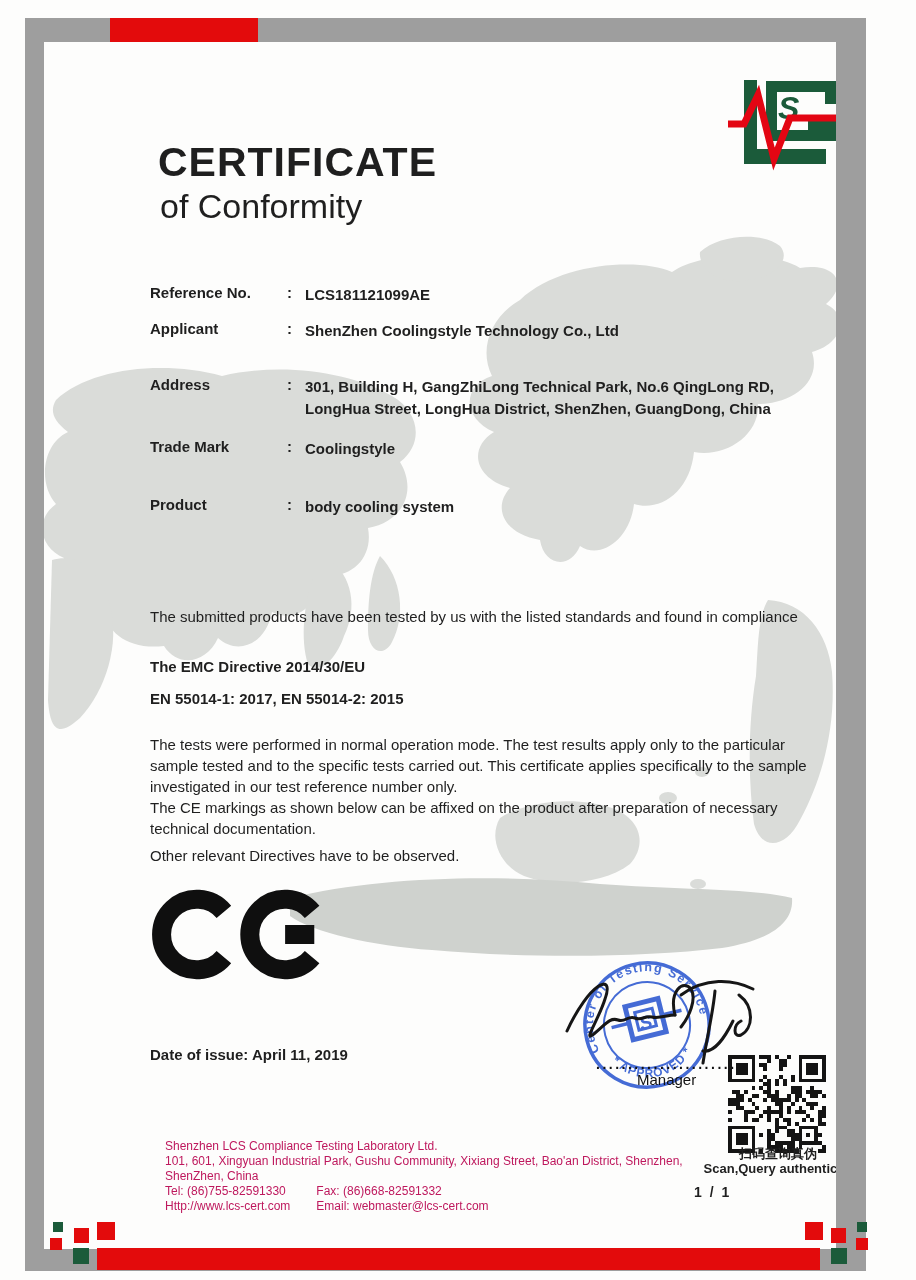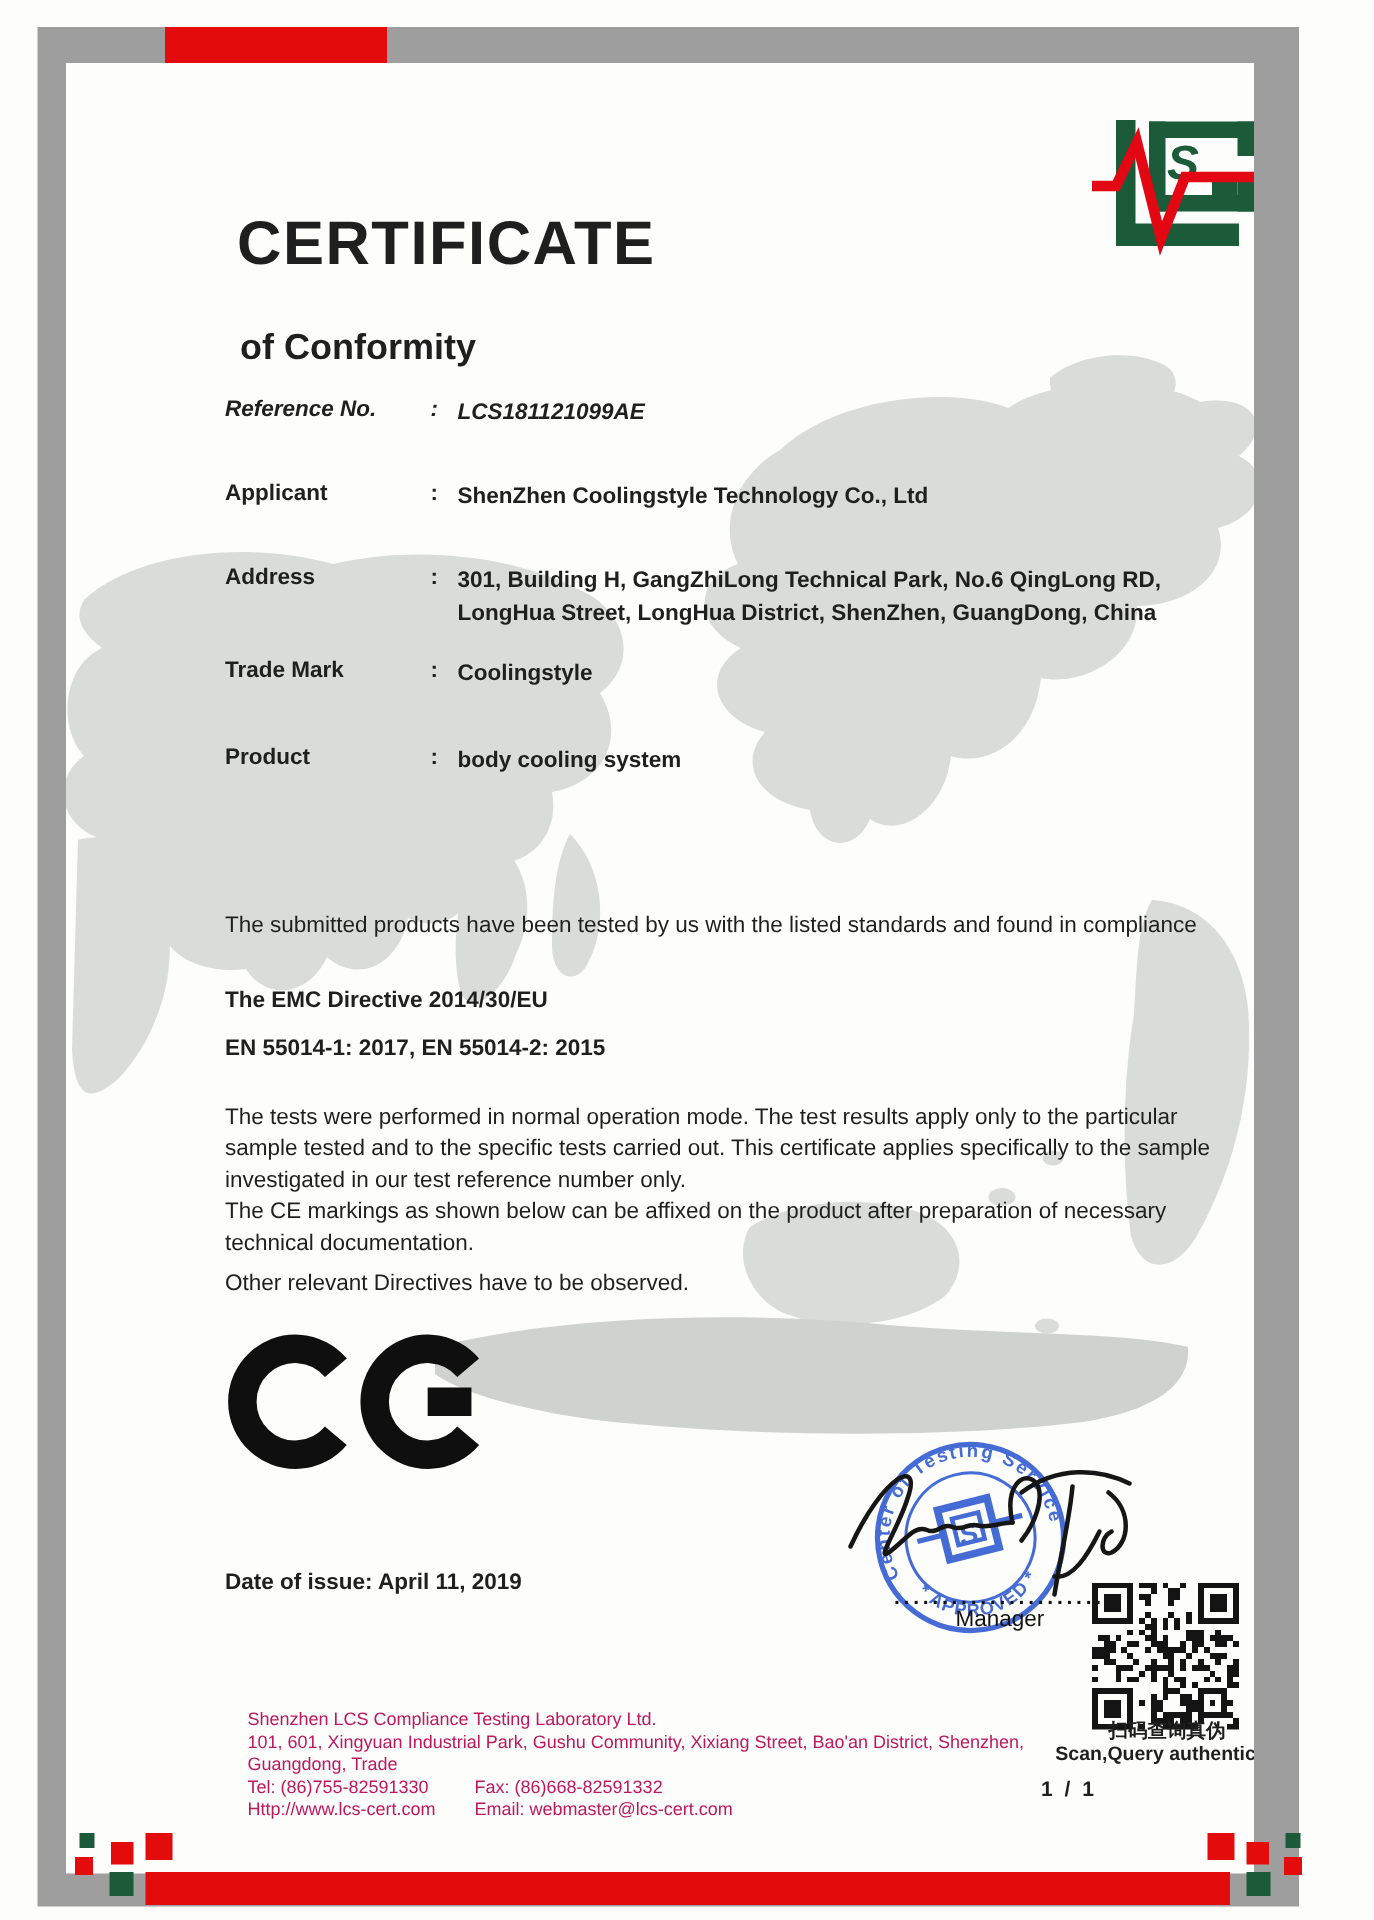--- a/index.html
+++ b/index.html
@@ -9,21 +9,21 @@
   
   .map{position:absolute;left:0;top:0;z-index:0;}
   
   .frame{position:absolute;left:25px;top:18px;width:841px;height:1253px;box-sizing:border-box;
          border-style:solid;border-color:#9e9e9e;border-width:24px 30px 22px 19px;z-index:3;
          pointer-events:none;}
   .accent{position:absolute;z-index:4;}
   
   .txt{z-index:2;}
   .title{font-size:41px;font-weight:bold;letter-spacing:1px;line-height:1;}
-  .subtitle{font-size:24px;font-weight:bold;line-height:1;margin-top:31px;}
+  .subtitle{font-size:34px;font-weight:normal;line-height:1;}
   .row{position:absolute;left:150px;font-size:15px;font-weight:bold;z-index:2;}
   .row .lbl{display:inline-block;width:137px;}
   .row .col{display:inline-block;width:18px;}
   .row .val{display:inline-block;vertical-align:top;max-width:515px;line-height:22px;}
   .body-line{font-size:15px;line-height:21px;}
   .b{font-weight:bold;}
   .footer-line{font-size:12px;line-height:15px;color:#be185d;}
   .footer-line .c1{display:inline-block;width:148px;}
   .qr-cap{width:170px;text-align:center;font-size:13px;line-height:15px;}
   .pageno{font-size:14px;font-weight:bold;letter-spacing:2px;}
@@ -88,21 +88,21 @@
       <rect x="99" y="43" width="11" height="22"></rect>
       <rect x="82" y="43" width="17" height="11"></rect>
     </g>
     <text x="52" y="43" font-family="DejaVu Serif, serif" font-weight="bold" font-style="italic" font-size="32" fill="#1b5b3a">S</text>
     <polyline points="2,48 18,48 32,19 48,83 64,42 110,42" fill="none" stroke="#e30613" stroke-width="7"></polyline>
   </svg>
 
   <div class="abs txt title" style="left:158px;top:142px;">CERTIFICATE</div>
   <div class="abs txt subtitle" style="left:160px;top:189px;">of Conformity</div>
 
-  <div class="row" style="top:264px;font-style:italic;">
+  <div class="row" style="top:284px;">
     <span class="lbl">Reference No.</span><span class="col">:</span><span class="val">LCS181121099AE</span>
   </div>
   <div class="row" style="top:320px;">
     <span class="lbl">Applicant</span><span class="col">:</span><span class="val">ShenZhen Coolingstyle Technology Co., Ltd</span>
   </div>
   <div class="row" style="top:376px;">
     <span class="lbl">Address</span><span class="col">:</span><span class="val"><span>301, Building H, GangZhiLong Technical Park, No.6 QingLong RD,</span><br><span>LongHua Street, LongHua District, ShenZhen, GuangDong, China</span></span>
   </div>
   <div class="row" style="top:438px;">
     <span class="lbl">Trade Mark</span><span class="col">:</span><span class="val">Coolingstyle</span>
@@ -168,21 +168,21 @@
 
   <svg class="abs txt" id="qr-svg" style="left:728px;top:1055px;" width="98" height="98" viewBox="0 0 25 25" shape-rendering="crispEdges">
       <path d="M0 0h1v1h-1zM1 0h1v1h-1zM2 0h1v1h-1zM3 0h1v1h-1zM4 0h1v1h-1zM5 0h1v1h-1zM6 0h1v1h-1zM8 0h1v1h-1zM9 0h1v1h-1zM10 0h1v1h-1zM12 0h1v1h-1zM15 0h1v1h-1zM18 0h1v1h-1zM19 0h1v1h-1zM20 0h1v1h-1zM21 0h1v1h-1zM22 0h1v1h-1zM23 0h1v1h-1zM24 0h1v1h-1zM0 1h1v1h-1zM6 1h1v1h-1zM10 1h1v1h-1zM13 1h1v1h-1zM14 1h1v1h-1zM18 1h1v1h-1zM24 1h1v1h-1zM0 2h1v1h-1zM2 2h1v1h-1zM3 2h1v1h-1zM4 2h1v1h-1zM6 2h1v1h-1zM8 2h1v1h-1zM9 2h1v1h-1zM13 2h1v1h-1zM14 2h1v1h-1zM18 2h1v1h-1zM20 2h1v1h-1zM21 2h1v1h-1zM22 2h1v1h-1zM24 2h1v1h-1zM0 3h1v1h-1zM2 3h1v1h-1zM3 3h1v1h-1zM4 3h1v1h-1zM6 3h1v1h-1zM9 3h1v1h-1zM13 3h1v1h-1zM18 3h1v1h-1zM20 3h1v1h-1zM21 3h1v1h-1zM22 3h1v1h-1zM24 3h1v1h-1zM0 4h1v1h-1zM2 4h1v1h-1zM3 4h1v1h-1zM4 4h1v1h-1zM6 4h1v1h-1zM18 4h1v1h-1zM20 4h1v1h-1zM21 4h1v1h-1zM22 4h1v1h-1zM24 4h1v1h-1zM0 5h1v1h-1zM6 5h1v1h-1zM9 5h1v1h-1zM13 5h1v1h-1zM16 5h1v1h-1zM18 5h1v1h-1zM24 5h1v1h-1zM0 6h1v1h-1zM1 6h1v1h-1zM2 6h1v1h-1zM3 6h1v1h-1zM4 6h1v1h-1zM5 6h1v1h-1zM6 6h1v1h-1zM8 6h1v1h-1zM10 6h1v1h-1zM12 6h1v1h-1zM14 6h1v1h-1zM16 6h1v1h-1zM18 6h1v1h-1zM19 6h1v1h-1zM20 6h1v1h-1zM21 6h1v1h-1zM22 6h1v1h-1zM23 6h1v1h-1zM24 6h1v1h-1zM9 7h1v1h-1zM10 7h1v1h-1zM12 7h1v1h-1zM14 7h1v1h-1zM6 8h1v1h-1zM8 8h1v1h-1zM10 8h1v1h-1zM16 8h1v1h-1zM17 8h1v1h-1zM18 8h1v1h-1zM21 8h1v1h-1zM1 9h1v1h-1zM2 9h1v1h-1zM4 9h1v1h-1zM9 9h1v1h-1zM10 9h1v1h-1zM12 9h1v1h-1zM16 9h1v1h-1zM17 9h1v1h-1zM18 9h1v1h-1zM20 9h1v1h-1zM21 9h1v1h-1zM22 9h1v1h-1zM23 9h1v1h-1zM2 10h1v1h-1zM3 10h1v1h-1zM6 10h1v1h-1zM7 10h1v1h-1zM10 10h1v1h-1zM11 10h1v1h-1zM12 10h1v1h-1zM15 10h1v1h-1zM17 10h1v1h-1zM18 10h1v1h-1zM21 10h1v1h-1zM22 10h1v1h-1zM24 10h1v1h-1zM0 11h1v1h-1zM1 11h1v1h-1zM2 11h1v1h-1zM3 11h1v1h-1zM5 11h1v1h-1zM9 11h1v1h-1zM11 11h1v1h-1zM12 11h1v1h-1zM13 11h1v1h-1zM14 11h1v1h-1zM15 11h1v1h-1zM17 11h1v1h-1zM19 11h1v1h-1zM0 12h1v1h-1zM1 12h1v1h-1zM2 12h1v1h-1zM6 12h1v1h-1zM12 12h1v1h-1zM13 12h1v1h-1zM16 12h1v1h-1zM20 12h1v1h-1zM21 12h1v1h-1zM22 12h1v1h-1zM2 13h1v1h-1zM3 13h1v1h-1zM7 13h1v1h-1zM10 13h1v1h-1zM13 13h1v1h-1zM15 13h1v1h-1zM18 13h1v1h-1zM21 13h1v1h-1zM24 13h1v1h-1zM0 14h1v1h-1zM4 14h1v1h-1zM5 14h1v1h-1zM6 14h1v1h-1zM9 14h1v1h-1zM10 14h1v1h-1zM11 14h1v1h-1zM12 14h1v1h-1zM13 14h1v1h-1zM15 14h1v1h-1zM17 14h1v1h-1zM18 14h1v1h-1zM19 14h1v1h-1zM23 14h1v1h-1zM24 14h1v1h-1zM4 15h1v1h-1zM8 15h1v1h-1zM10 15h1v1h-1zM13 15h1v1h-1zM20 15h1v1h-1zM23 15h1v1h-1zM24 15h1v1h-1zM0 16h1v1h-1zM4 16h1v1h-1zM6 16h1v1h-1zM7 16h1v1h-1zM10 16h1v1h-1zM12 16h1v1h-1zM14 16h1v1h-1zM15 16h1v1h-1zM19 16h1v1h-1zM21 16h1v1h-1zM23 16h1v1h-1zM12 17h1v1h-1zM15 17h1v1h-1zM17 17h1v1h-1zM23 17h1v1h-1zM24 17h1v1h-1zM0 18h1v1h-1zM1 18h1v1h-1zM2 18h1v1h-1zM3 18h1v1h-1zM4 18h1v1h-1zM5 18h1v1h-1zM6 18h1v1h-1zM12 18h1v1h-1zM13 18h1v1h-1zM14 18h1v1h-1zM18 18h1v1h-1zM19 18h1v1h-1zM20 18h1v1h-1zM21 18h1v1h-1zM22 18h1v1h-1zM0 19h1v1h-1zM6 19h1v1h-1zM10 19h1v1h-1zM12 19h1v1h-1zM15 19h1v1h-1zM16 19h1v1h-1zM18 19h1v1h-1zM22 19h1v1h-1zM0 20h1v1h-1zM2 20h1v1h-1zM3 20h1v1h-1zM4 20h1v1h-1zM6 20h1v1h-1zM8 20h1v1h-1zM10 20h1v1h-1zM11 20h1v1h-1zM15 20h1v1h-1zM16 20h1v1h-1zM17 20h1v1h-1zM18 20h1v1h-1zM20 20h1v1h-1zM22 20h1v1h-1zM23 20h1v1h-1zM0 21h1v1h-1zM2 21h1v1h-1zM3 21h1v1h-1zM4 21h1v1h-1zM6 21h1v1h-1zM10 21h1v1h-1zM11 21h1v1h-1zM16 21h1v1h-1zM17 21h1v1h-1zM18 21h1v1h-1zM22 21h1v1h-1zM0 22h1v1h-1zM2 22h1v1h-1zM3 22h1v1h-1zM4 22h1v1h-1zM6 22h1v1h-1zM10 22h1v1h-1zM12 22h1v1h-1zM13 22h1v1h-1zM14 22h1v1h-1zM15 22h1v1h-1zM16 22h1v1h-1zM18 22h1v1h-1zM19 22h1v1h-1zM20 22h1v1h-1zM21 22h1v1h-1zM22 22h1v1h-1zM23 22h1v1h-1zM0 23h1v1h-1zM6 23h1v1h-1zM10 23h1v1h-1zM11 23h1v1h-1zM12 23h1v1h-1zM13 23h1v1h-1zM15 23h1v1h-1zM16 23h1v1h-1zM18 23h1v1h-1zM24 23h1v1h-1zM0 24h1v1h-1zM1 24h1v1h-1zM2 24h1v1h-1zM3 24h1v1h-1zM4 24h1v1h-1zM5 24h1v1h-1zM6 24h1v1h-1zM8 24h1v1h-1zM12 24h1v1h-1zM13 24h1v1h-1zM14 24h1v1h-1zM15 24h1v1h-1zM16 24h1v1h-1zM17 24h1v1h-1zM23 24h1v1h-1zM24 24h1v1h-1z" fill="#141414"></path>
     </svg>
   <div class="abs txt qr-cap b" style="left:693px;top:1146px;">扫码查询真伪</div>
   <div class="abs txt qr-cap b" style="left:693px;top:1161px;">Scan,Query authenticity</div>
 
   <div class="abs txt" style="left:165px;top:1139px;">
     <div class="footer-line">Shenzhen LCS Compliance Testing Laboratory Ltd.</div>
     <div class="footer-line">101, 601, Xingyuan Industrial Park, Gushu Community, Xixiang Street, Bao'an District, Shenzhen,</div>
-    <div class="footer-line">Guangdong, Trade</div>
+    <div class="footer-line">ShenZhen, China</div>
     <div class="footer-line">
       <span class="c1">Tel: (86)755-82591330</span>
       <span>Fax: (86)668-82591332</span>
     </div>
     <div class="footer-line">
       <span class="c1">Http://www.lcs-cert.com</span>
       <span>Email: webmaster@lcs-cert.com</span>
     </div>
   </div>
 

